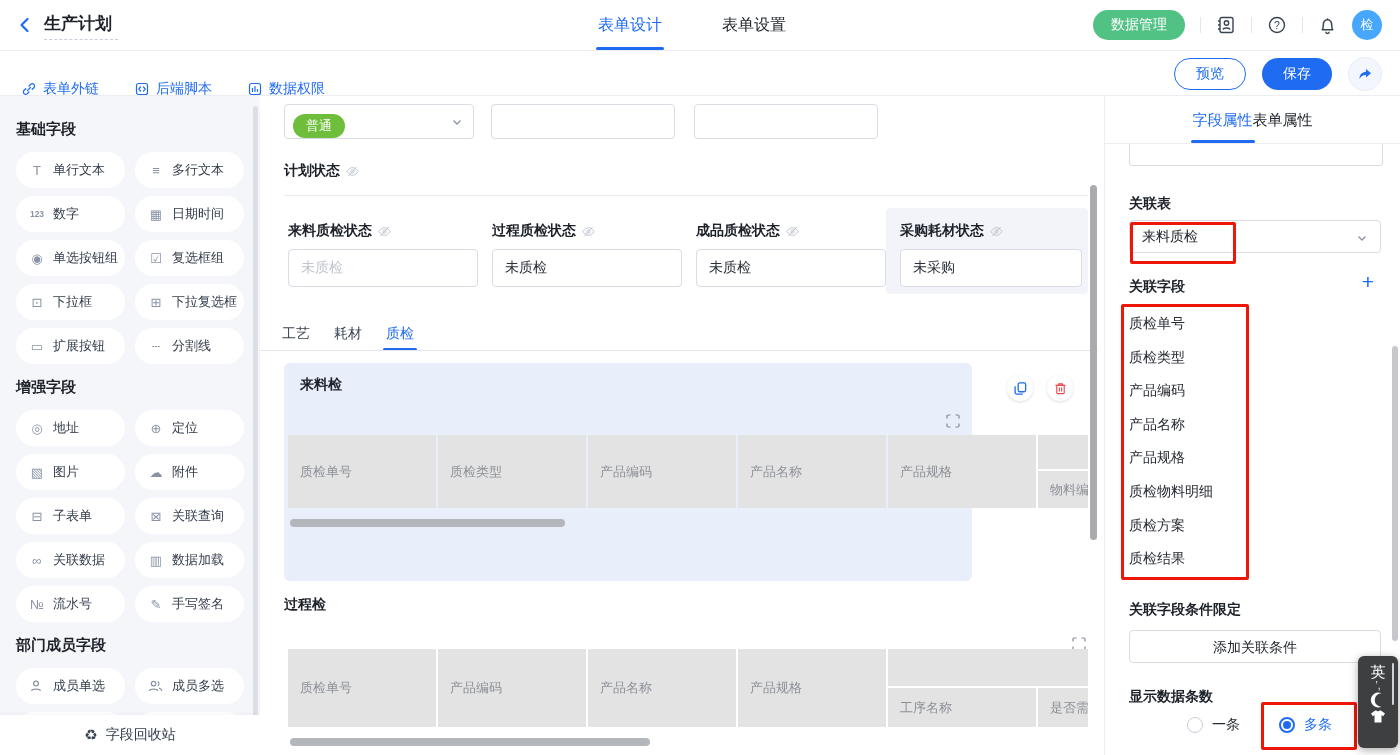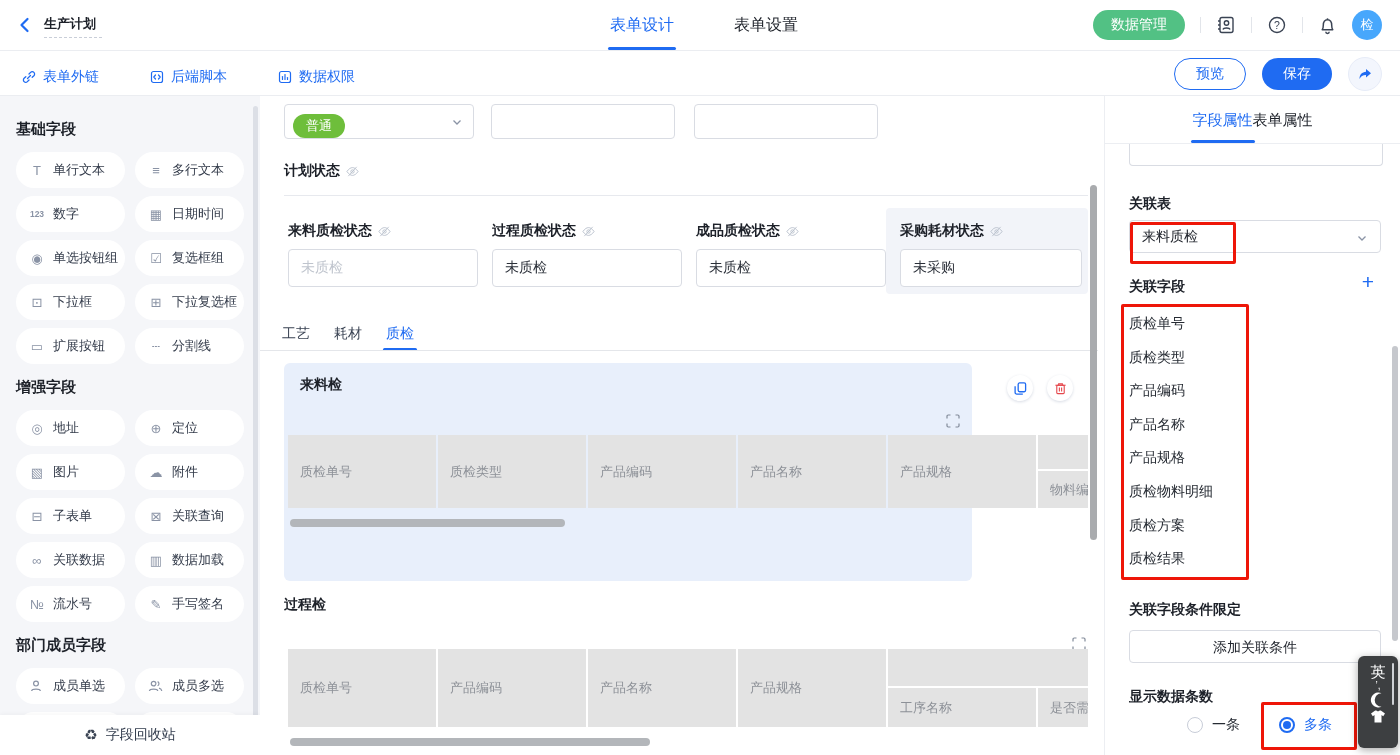--- a/index.html
+++ b/index.html
@@ -3,34 +3,34 @@
 <meta charset="utf-8">
 <style>
   html,body{margin:0;padding:0;background:#e9ebee;}
   .app{position:relative;width:1400px;height:755px;background:#fff;overflow:hidden;
        font-family:"Liberation Sans","DejaVu Sans",sans-serif;color:#1d2129;}
   svg{display:block;}
 
   
   .hdr{position:absolute;top:0;left:0;right:0;height:50px;background:#fff;border-bottom:1px solid #ebedf1;z-index:5;}
   .hdr-left{position:absolute;left:16px;top:0;height:50px;display:flex;align-items:center;gap:10px;}
-  .title{font-size:13px;font-weight:700;color:#1d2129;padding:2px 6px 4px 0;border-bottom:1px dashed #c9ced8;}
+  .title{font-size:17px;font-weight:700;color:#1d2129;padding:2px 6px 4px 0;border-bottom:1px dashed #c9ced8;}
   .hdr-tabs{position:absolute;left:598px;top:0;height:50px;display:flex;gap:60px;}
   .htab{font-size:16px;color:#1d2129;line-height:50px;position:relative;cursor:pointer;}
-  .htab.active{color:var(--accent);margin-left:12px;}
+  .htab.active{color:var(--accent);}
   .htab.active::after{content:"";position:absolute;left:-2px;right:-2px;bottom:0;height:3px;background:var(--accent);border-radius:2px;}
   .hdr-right{position:absolute;right:18px;top:0;height:50px;display:flex;align-items:center;gap:15px;}
   .btn-green{height:30px;padding:8px 18px;border-radius:15px;background:var(--green-button);color:#fff;font-size:14px;display:flex;align-items:center;border:none;cursor:pointer;}
   .vsep{width:1px;height:16px;background:#e2e5ea;}
   .hicon{cursor:pointer;}
   .avatar{width:30px;height:30px;border-radius:50%;background:var(--avatar);color:#fff;font-size:13px;display:flex;align-items:center;justify-content:center;cursor:pointer;}
 
   
   .sub{position:absolute;top:51px;left:0;right:0;height:44px;background:#fff;border-bottom:1px solid #ebedf1;z-index:5;}
-  .sub-links{position:absolute;left:22px;top:4px;height:44px;display:flex;gap:51px;align-items:center;justify-content:flex-end;}
+  .sub-links{position:absolute;left:22px;top:16px;height:44px;display:flex;gap:36px;align-items:center;justify-content:flex-end;}
   .slink{display:flex;gap:7px;align-items:center;color:var(--accent);font-size:14px;cursor:pointer;}
   .sub-right{position:absolute;right:18px;top:6px;display:flex;gap:16px;align-items:center;}
   .btn-outline{height:32px;padding:0 21px;border:1px solid var(--accent);color:var(--accent);border-radius:16px;font-size:14px;background:#fff;display:flex;align-items:center;cursor:pointer;}
   .btn-primary{height:32px;padding:0 21px;border:none;color:#fff;border-radius:16px;font-size:14px;background:var(--accent);display:flex;align-items:center;cursor:pointer;}
   .btn-share{width:32px;height:32px;border-radius:50%;background:#f3f6fd;border:1px solid #e7ecf8;display:flex;align-items:center;justify-content:center;cursor:pointer;}
 
   
   .side{position:absolute;left:0;top:96px;width:260px;bottom:0;background:var(--sidebar-bg);overflow:hidden;}
   .side-inner{padding:16px 16px 0 16px;}
   .sec-title{font-size:15px;font-weight:700;color:#1d2129;margin:8px 0 13px;}

